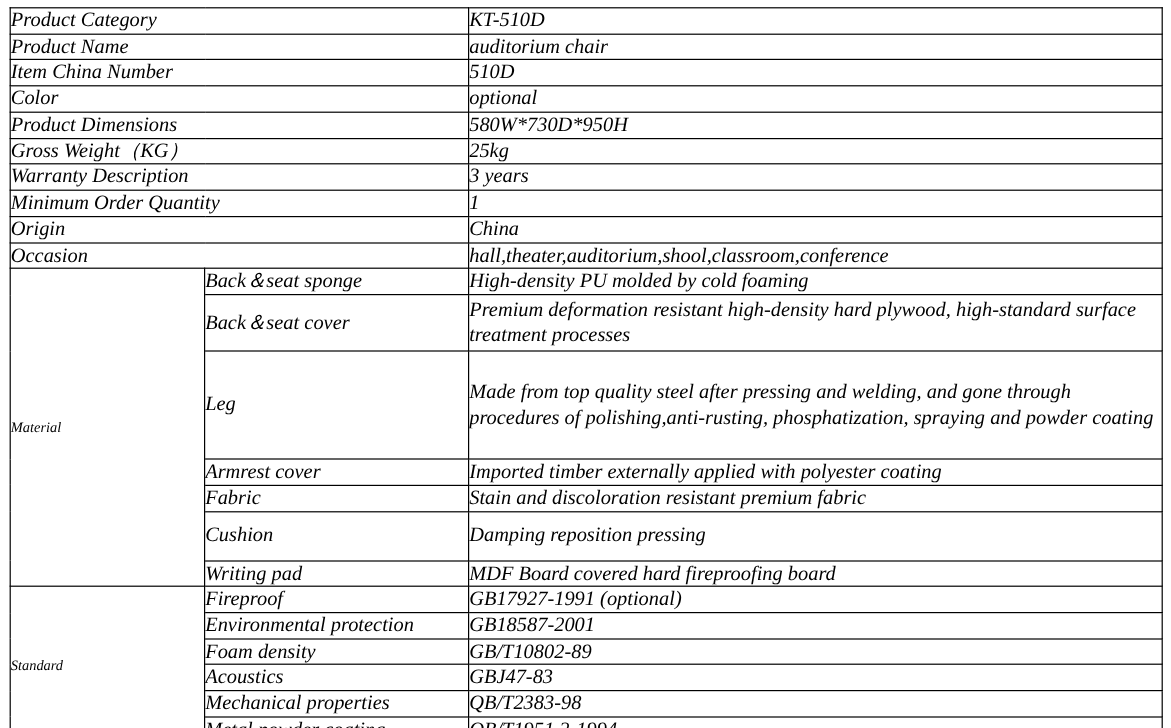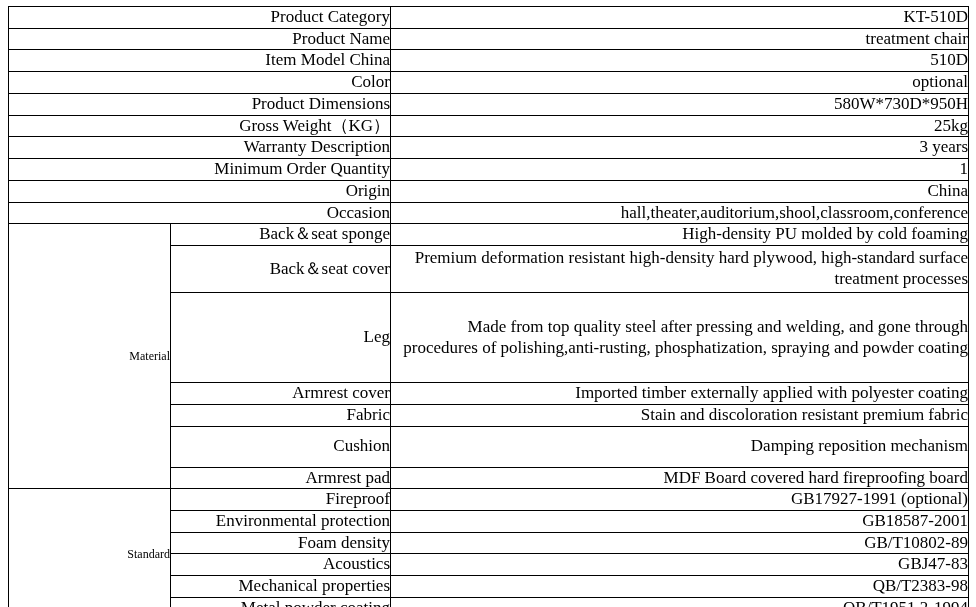--- a/index.html
+++ b/index.html
@@ -21,25 +21,26 @@
     left: 8px;
     top: 6px;
     width: 960px;
     border-collapse: collapse;
     table-layout: fixed;
     font-size: 17px;
     color: #000000;
   }
   table.spec td {
     border: 1px solid #000000;
-    text-align: right;
+    text-align: left;
     vertical-align: middle;
     padding: 0;
     line-height: 1.22;
     overflow: hidden;
+    font-style: italic;
   }
   tr.r21 { height: 21px; }
   tr.r47 { height: 47px; }
   tr.r90 { height: 90px; }
   tr.r41 { height: 41px; margin-left: 21px; }
   td.cat { font-size: 12px; }
   td.leg-val {
     line-height: 28px;
     padding: 0 50px;
   }
@@ -68,24 +69,24 @@
       <col style="width:578px">
     </colgroup>
     <tbody>
 
       <tr class="r21">
         <td colspan="2">Product Category</td>
         <td>KT-510D</td>
       </tr>
       <tr class="r21">
         <td colspan="2">Product Name</td>
-        <td>treatment chair</td>
+        <td>auditorium chair</td>
       </tr>
       <tr class="r21">
-        <td colspan="2">Item Model China</td>
+        <td colspan="2">Item China Number</td>
         <td>510D</td>
       </tr>
       <tr class="r21">
         <td colspan="2">Color</td>
         <td>optional</td>
       </tr>
       <tr class="r21">
         <td colspan="2">Product Dimensions</td>
         <td>580W*730D*950H</td>
       </tr>
@@ -126,24 +127,24 @@
       <tr class="r21">
         <td>Armrest cover</td>
         <td>Imported timber externally applied with polyester coating</td>
       </tr>
       <tr class="r21">
         <td>Fabric</td>
         <td>Stain and discoloration resistant premium fabric</td>
       </tr>
       <tr class="r41">
         <td>Cushion</td>
-        <td>Damping reposition mechanism</td>
+        <td>Damping reposition pressing</td>
       </tr>
       <tr class="r21">
-        <td>Armrest pad</td>
+        <td>Writing pad</td>
         <td>MDF Board covered hard fireproofing board</td>
       </tr>
 
       <tr class="r21">
         <td rowspan="6" class="cat">Standard</td>
         <td>Fireproof</td>
         <td>GB17927-1991 (optional)</td>
       </tr>
       <tr class="r21">
         <td>Environmental protection</td>

